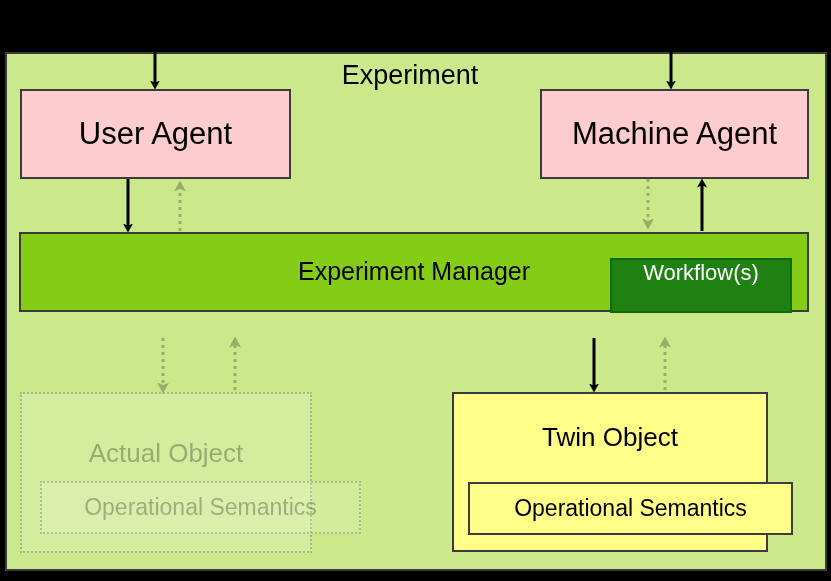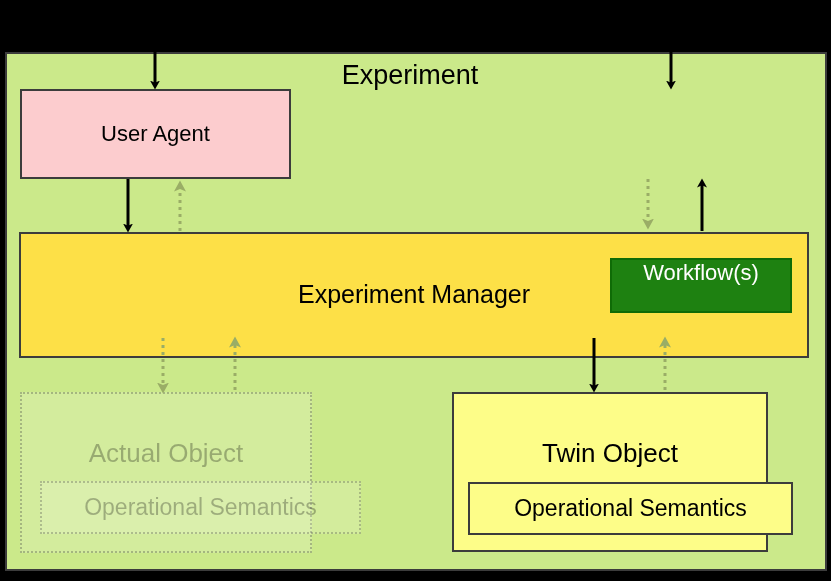--- a/index.html
+++ b/index.html
@@ -50,31 +50,31 @@
     border: 2px solid #3c3c3c;
     display: flex;
     align-items: center;
     justify-content: center;
     text-align: center;
     color: #000000;
   }
 
   .agent-box {
     background: #fcccce;
-    font-size: 22px;
+    font-size: 31px;
   }
   #user-agent   { left: 20px;  top: 89px;  width: 271px; height: 90px; }
   #machine-agent{ left: 540px; top: 89px;  width: 269px; height: 90px; }
 
   #experiment-manager {
     left: 19px;
     top: 232px;
     width: 790px;
-    height: 126px;
-    background: #fde047;
+    height: 80px;
+    background: #84cc16;
     font-size: 25px;
     line-height: 1.25;
     flex-direction: column;
   }
   #experiment-manager .em-text {
     display: block;
   }
 
   #workflows {
     position: absolute;
@@ -126,21 +126,21 @@
   
   #twin-object {
     left: 452px;
     top: 392px;
     width: 316px;
     height: 160px;
     background: #fdfd88;
     font-size: 26px;
     align-items: flex-start;
     justify-content: center;
-    padding-top: 44px;
+    padding-top: 28px;
   }
   #twin-object-semantics {
     position: absolute;
     left: 468px;
     top: 482px;
     width: 325px;
     height: 53px;
     background: #fdfd88;
     border: 2px solid #3c3c3c;
     box-sizing: border-box;
@@ -169,20 +169,23 @@
 <div id="canvas">
 
   <div class="experiment-box"></div>
 
   <div class="experiment-title">Experiment</div>
 
   <div class="node agent-box" id="user-agent">
     <span>User Agent</span>
   </div>
 
+  <div class="node agent-box" id="machine-agent">
+    <span>Machine Agent</span>
+  </div>
 
   <div class="node" id="experiment-manager">
     <span class="em-text">Experiment Manager</span>
   </div>
 
   <div id="workflows">
     <span>Workflow(s)</span>
   </div>
 
   <div class="node" id="actual-object">

